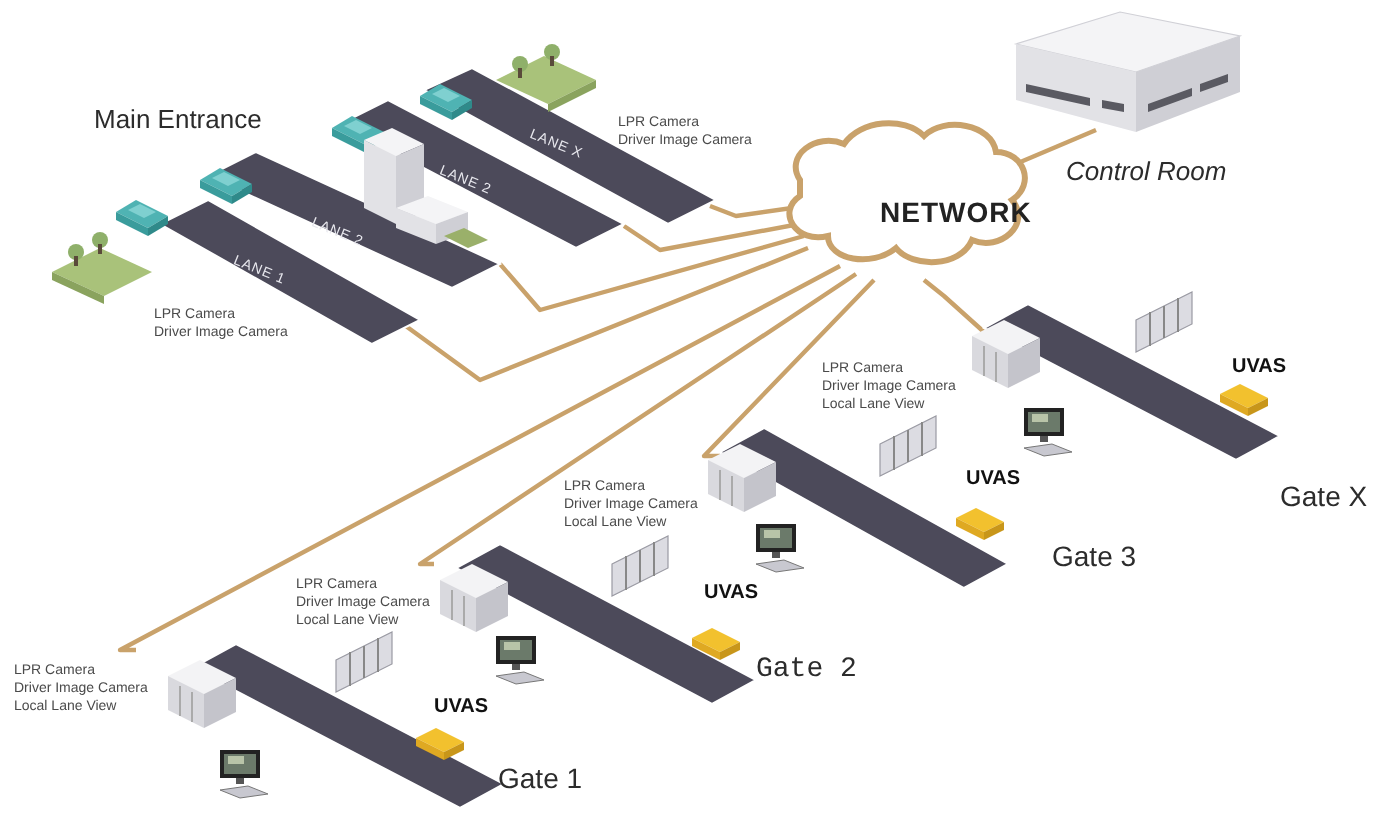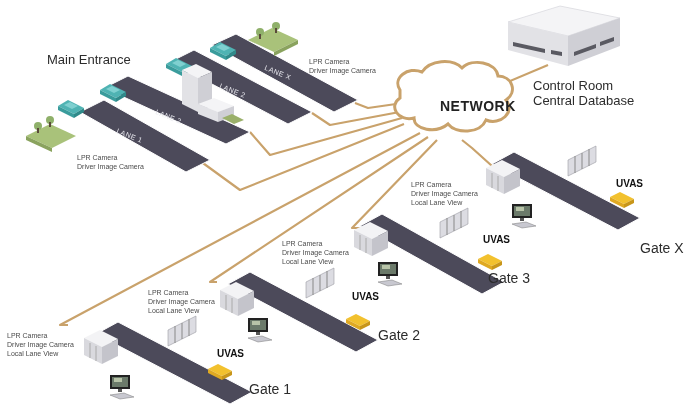--- a/index.html
+++ b/index.html
@@ -148,23 +148,22 @@
     <use href="#ycar" x="610" y="192"></use>
     <use href="#pc" x="512" y="204"></use>
   </g>
 </svg>
 
 
 <div class="lbl big" style="left:47px;top:52px;">Main Entrance</div>
 
 <div class="lbl net" style="left:420px;top:98px;">NETWORK</div>
 
-<div class="lbl big" style="left:533px;top:78px;line-height:15px;">
+<div class="lbl big" style="left:533px;top:78px;line-height:15px;font-style:italic;">
   <div>Control Room</div>
-  <div>Central Database</div>
 </div>
 
 
 <div class="lbl lane" style="left:116px;top:132px;transform:rotate(22deg);">LANE 1</div>
 <div class="lbl lane" style="left:155px;top:113px;transform:rotate(22deg);">LANE 2</div>
 <div class="lbl lane" style="left:219px;top:87px;transform:rotate(22deg);">LANE 2</div>
 <div class="lbl lane" style="left:264px;top:69px;transform:rotate(22deg);">LANE X</div>
 
 
 <div class="lbl cam" style="left:77px;top:153px;">
@@ -185,30 +184,30 @@
 <div class="lbl uvas" style="left:217px;top:348px;">UVAS</div>
 <div class="lbl gate" style="left:249px;top:381px;text-align:right;">Gate 1</div>
 
 
 <div class="lbl cam" style="left:148px;top:288px;">
   <div>LPR Camera</div>
   <div>Driver Image Camera</div>
   <div>Local Lane View</div>
 </div>
 <div class="lbl uvas" style="left:352px;top:291px;">UVAS</div>
-<div class="lbl gate" style="left:378px;top:327px;">Gate 2</div>
+<div class="lbl gate" style="left:378px;top:327px;font-family:Liberation Mono, monospace;">Gate 2</div>
 
 
 <div class="lbl cam" style="left:282px;top:239px;">
   <div>LPR Camera</div>
   <div>Driver Image Camera</div>
   <div>Local Lane View</div>
 </div>
 <div class="lbl uvas" style="left:483px;top:234px;">UVAS</div>
-<div class="lbl gate" style="left:488px;top:270px;">Gate 3</div>
+<div class="lbl gate" style="left:526px;top:270px;">Gate 3</div>
 
 
 <div class="lbl cam" style="left:411px;top:180px;">
   <div>LPR Camera</div>
   <div>Driver Image Camera</div>
   <div>Local Lane View</div>
 </div>
 <div class="lbl uvas" style="left:616px;top:178px;">UVAS</div>
 <div class="lbl gate" style="left:640px;top:212px;margin-top:28px;">Gate X</div>
 </div>

